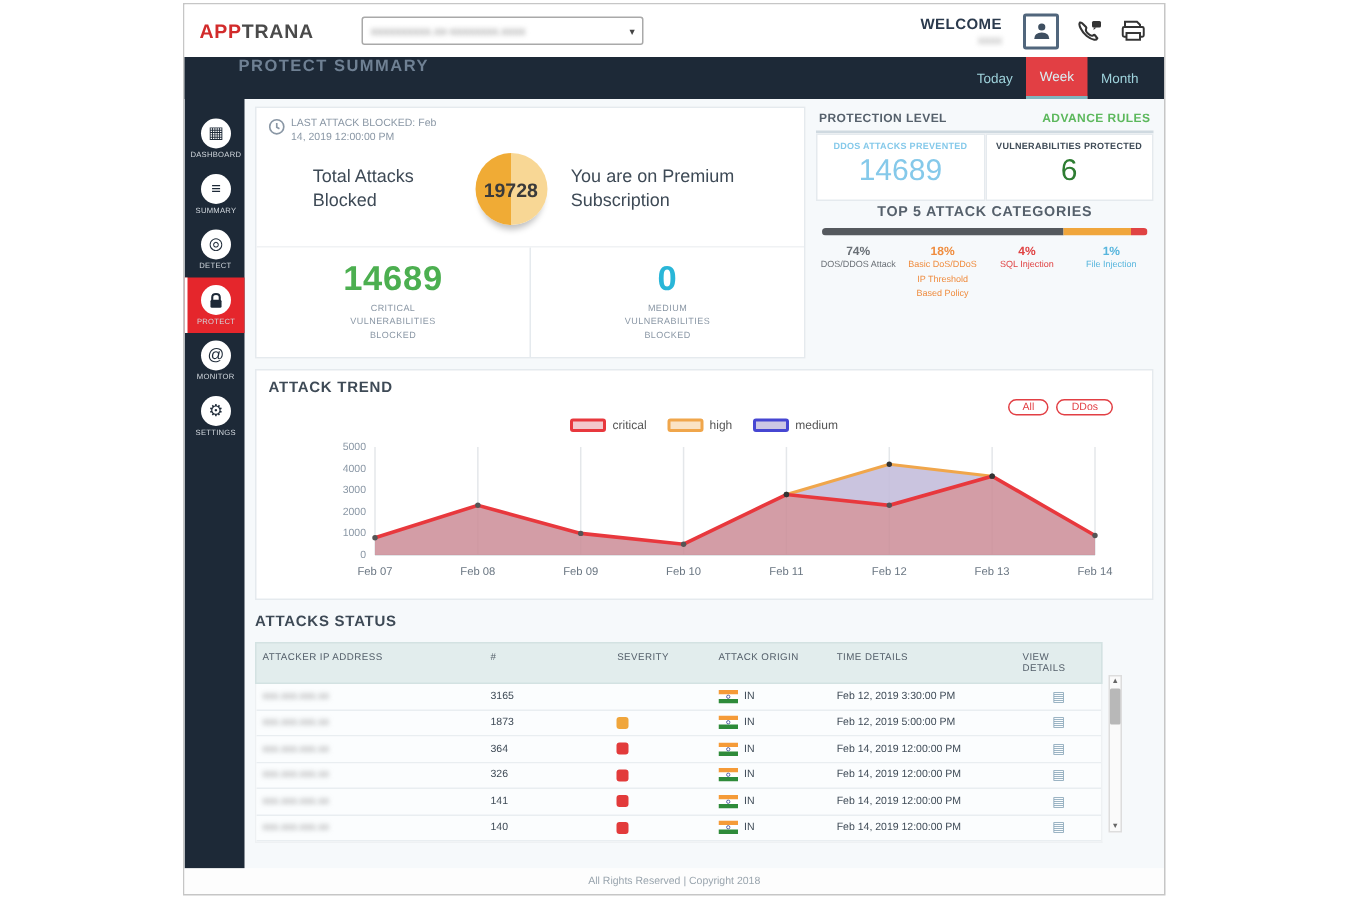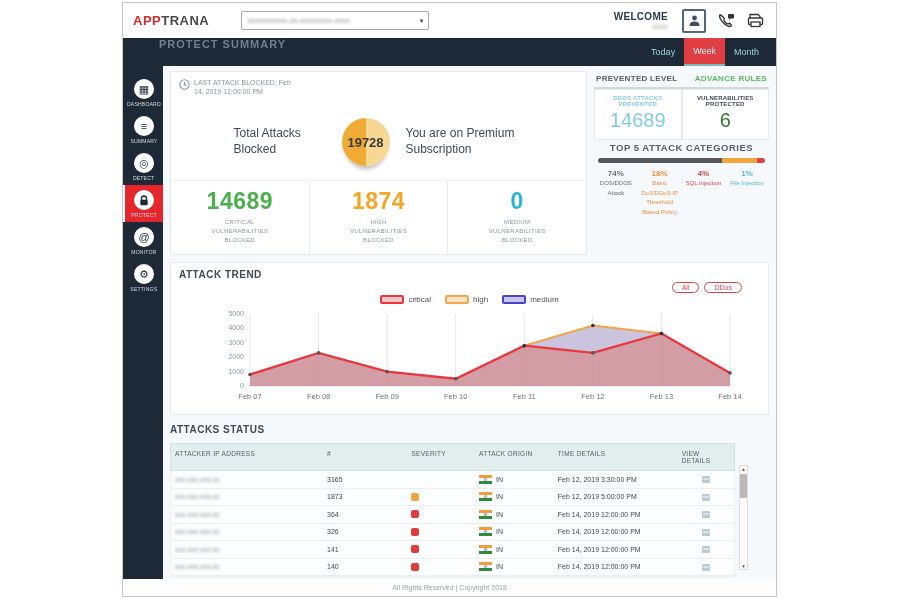--- a/index.html
+++ b/index.html
@@ -31,21 +31,21 @@
   .sidebar { width:40px; background:#1d2937; display:flex; flex-direction:column; align-items:center; padding-top:8px; flex:0 0 auto; }
   .sb-item { width:100%; display:flex; flex-direction:column; align-items:center; padding:5px 0 4px 0; border-left:2px solid transparent; cursor:pointer; }
   .sb-item.active { background:#e5262c; border-left:2px solid #fff; }
   .sb-circle { width:20px; height:20px; background:#fff; border-radius:50%; display:flex; align-items:center; justify-content:center; color:#1d2937; font-size:11px; line-height:1; }
   .sb-label { font-size:6px; color:#d4dae0; margin-top:2px; letter-spacing:.2px; transform:scale(.85); }
 
   .main { flex:1; display:flex; flex-direction:column; padding:5px 7px 0 7px; overflow:hidden; }
 
   
   .hero-row { display:flex; gap:7px; flex:0 0 auto; }
-  .hero-card { width:417px; background:#fff; border:1px solid #e5eaee; position:relative; padding-top:20px; }
+  .hero-card { width:367px; background:#fff; border:1px solid #e5eaee; position:relative; padding-top:4px; }
   .last-attack { position:absolute; left:8px; top:6px; width:118px; display:flex; gap:4px; font-size:7px; color:#8a97a5; line-height:1.35; }
   .total-row { display:flex; align-items:center; justify-content:center; gap:16px; margin-top:26px; }
   .total-label { font-size:12px; color:#3e4a56; width:92px; line-height:1.3; }
   .total-circle { width:48px; height:48px; border-radius:50%; background:linear-gradient(90deg,#f0ab35 50%,#f8d795 50%); display:flex; align-items:center; justify-content:center; font-size:13px; font-weight:bold; color:#3a3a3a; box-shadow:0 6px 4px -3px rgba(0,0,0,.25); }
   .sub-label { font-size:12px; color:#3e4a56; width:118px; line-height:1.3; }
   .stats-row { display:flex; margin-top:14px; border-top:1px solid #f0f2f4; }
   .stat { flex:1; text-align:center; padding:7px 0 9px 0; border-left:1px solid #e5eaee; }
   .stat:first-child { border-left:none; }
   .stat .val { font-size:23px; font-weight:bold; letter-spacing:.5px; }
   .stat .lbl { font-size:6px; color:#8a97a5; margin-top:3px; line-height:1.5; letter-spacing:.3px; }
@@ -202,33 +202,29 @@
             <div class="total-label">Total Attacks Blocked</div>
             <div class="total-circle">19728</div>
             <div class="sub-label">You are on Premium Subscription</div>
           </div>
           <div class="stats-row">
               <div class="stat">
                 <div class="val" style="color: rgb(76, 175, 80);">14689</div>
                 <div class="lbl">CRITICAL<br>VULNERABILITIES<br>BLOCKED</div>
               </div>
               <div class="stat">
-                <div class="val" style="color: rgb(245, 166, 35);">1874</div>
-                <div class="lbl">HIGH<br>VULNERABILITIES<br>BLOCKED</div>
-              </div>
-              <div class="stat">
                 <div class="val" style="color: rgb(41, 182, 216);">0</div>
                 <div class="lbl">MEDIUM<br>VULNERABILITIES<br>BLOCKED</div>
               </div>
             </div>
         </div>
 
         <div class="right-panel">
           <div class="rp-heads">
-            <span class="h1">PREVENTED LEVEL</span>
+            <span class="h1">PROTECTION LEVEL</span>
             <span class="h2">ADVANCE RULES</span>
           </div>
           <div class="rp-boxes">
               <div class="rp-box">
                 <div class="lbl" style="color: rgb(133, 201, 234);">DDOS ATTACKS PREVENTED</div>
                 <div class="val" style="color: rgb(133, 201, 234);">14689</div>
               </div>
               <div class="rp-box">
                 <div class="lbl" style="color: rgb(62, 74, 86);">VULNERABILITIES PROTECTED</div>
                 <div class="val" style="color: rgb(46, 125, 50);">6</div>

